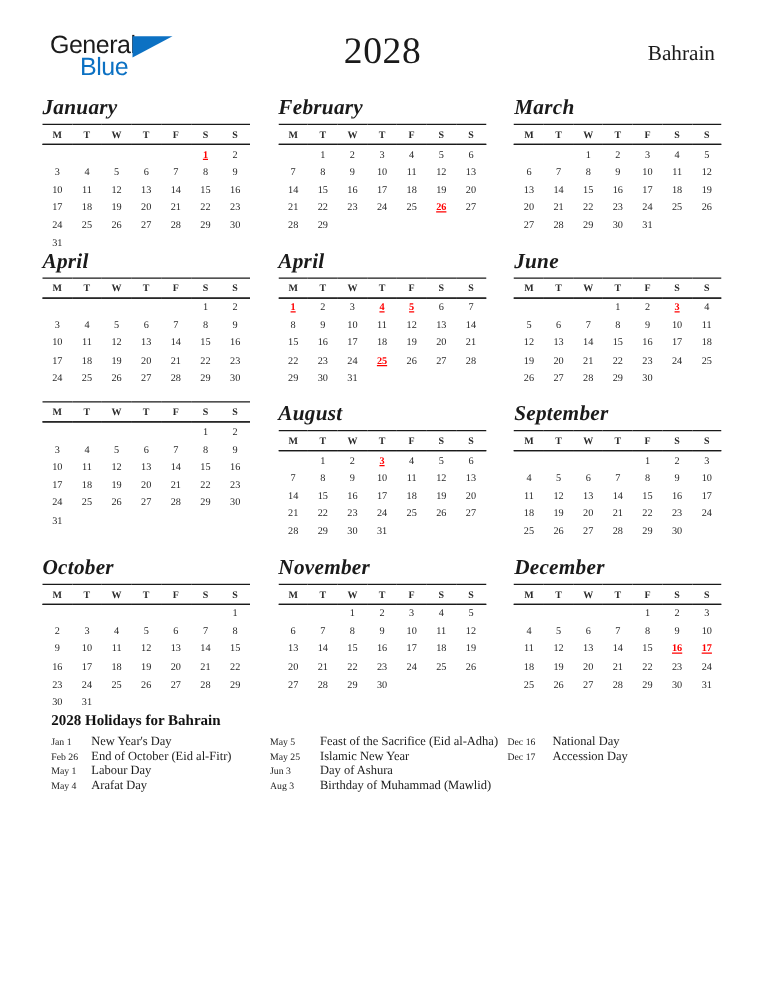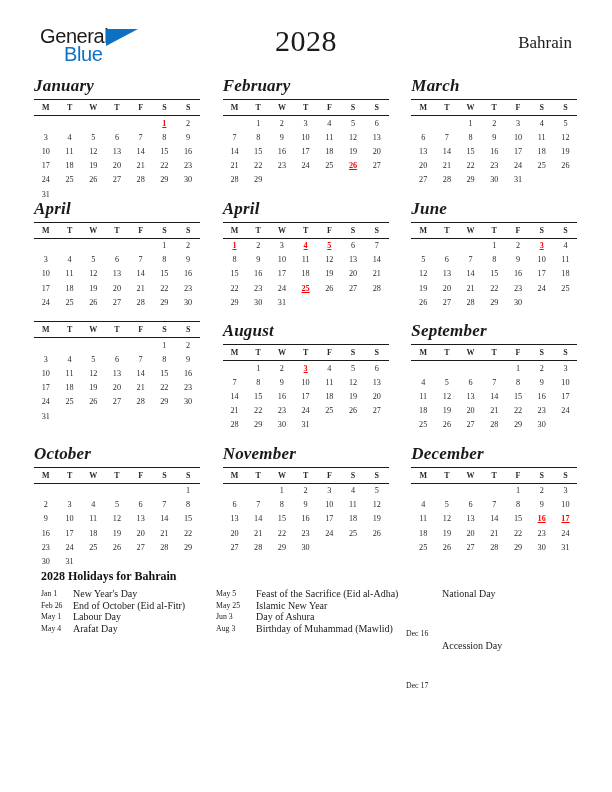--- a/index.html
+++ b/index.html
@@ -169,21 +169,21 @@
     line-height: 11.5px;
   }
   .hol-date {
     font-size: 7.8px;
     font-family: "Liberation Serif", serif;
     color: #1a1a1a;
     flex: 0 0 auto;
   }
   .hol-col-1 .hol-date { width: 32px; }
   .hol-col-2 .hol-date { width: 40px; }
-  .hol-col-3 .hol-date { width: 36px; margin-top: 40px; }
+  .hol-col-3 .hol-date { width: 36px; }
   .hol-name {
     font-size: 10px;
     font-family: "Liberation Serif", serif;
     color: #1a1a1a;
   }
 </style>
 </head>
 <body>
 
 <div class="header">

